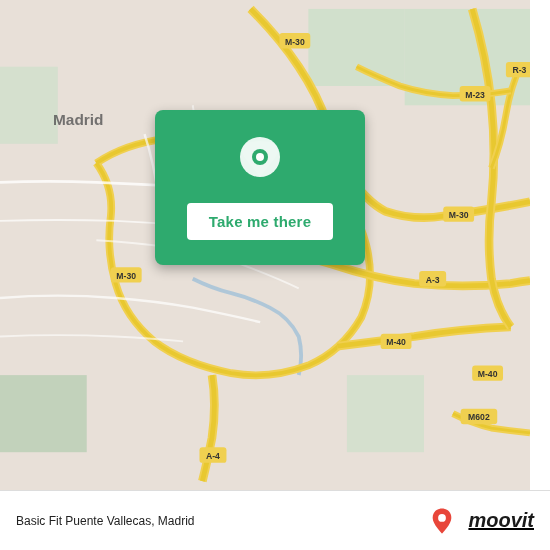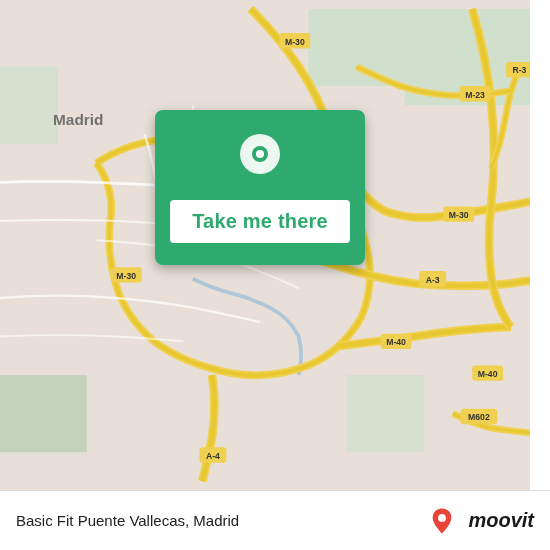--- a/index.html
+++ b/index.html
@@ -51,49 +51,50 @@
       align-items: center;
       justify-content: center;
     }
 
     #take-me-there-btn {
       background: white;
       color: #2eaa6e;
       border: none;
       border-radius: 4px;
       padding: 10px 22px;
-      font-size: 20px;
+      font-size: 15px;
       font-weight: 600;
       cursor: pointer;
       letter-spacing: 0.2px;
     }
 
     #bottom-bar {
       width: 550px;
       height: 60px;
       background: white;
       display: flex;
       align-items: center;
       justify-content: space-between;
       padding: 0 16px;
       border-top: 1px solid #ddd;
       position: relative;
     }
 
     #location-label {
-      font-size: 15px;
+      font-size: 12px;
       font-weight: 500;
       color: #222;
       text-align: right;
     }
 
     #moovit-logo {
       display: flex;
       align-items: center;
       gap: 12px;
+      text-decoration: underline;
     }
 
     #moovit-pin {
       width: 28px;
       height: 28px;
     }
 
     #moovit-text {
       font-size: 20px;
       font-weight: 700;

